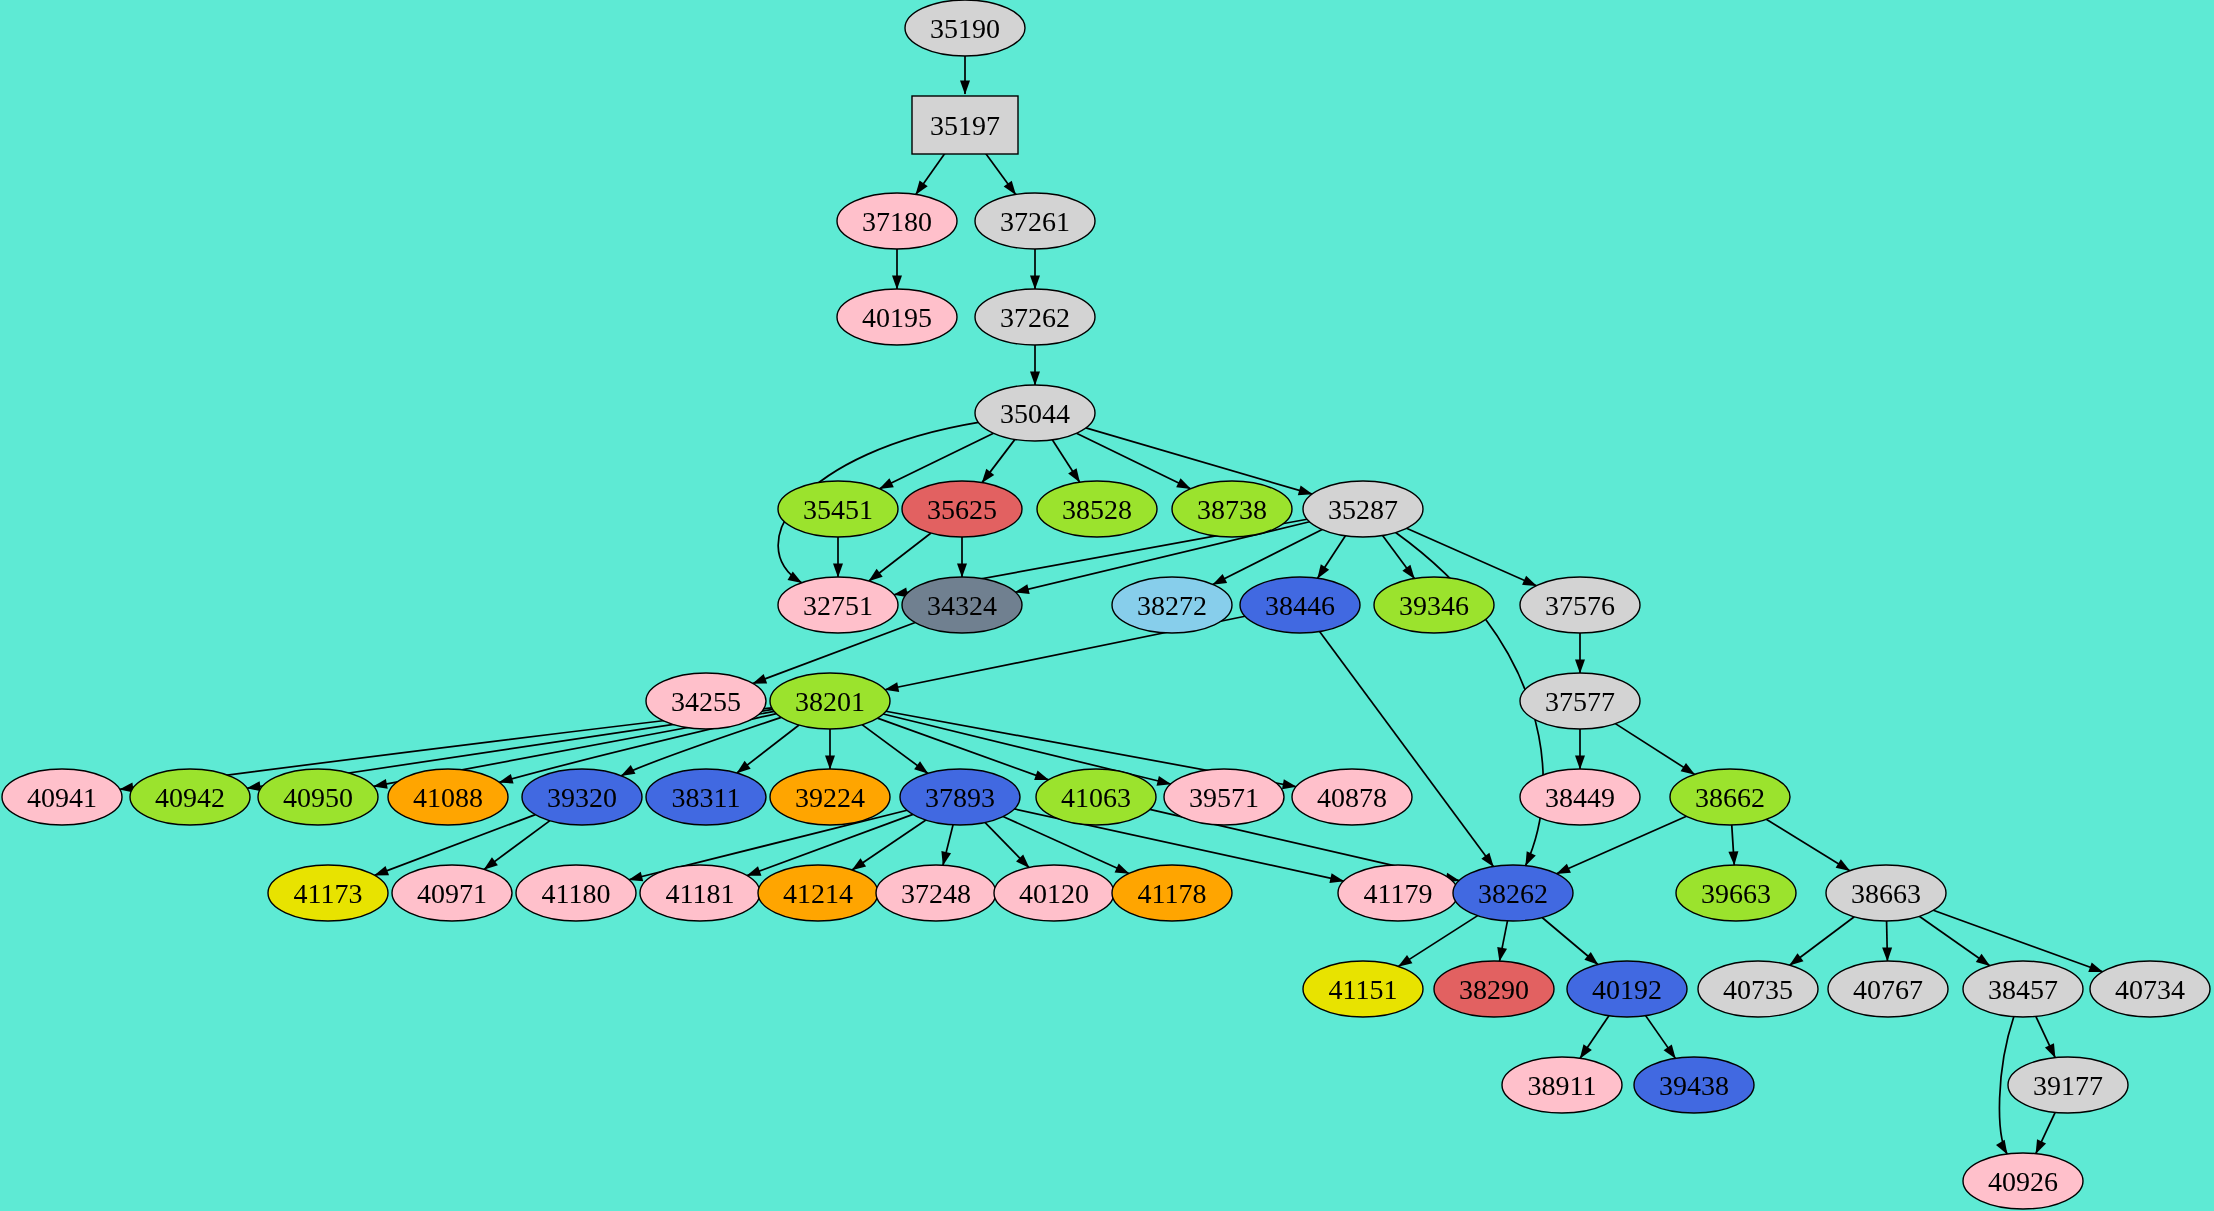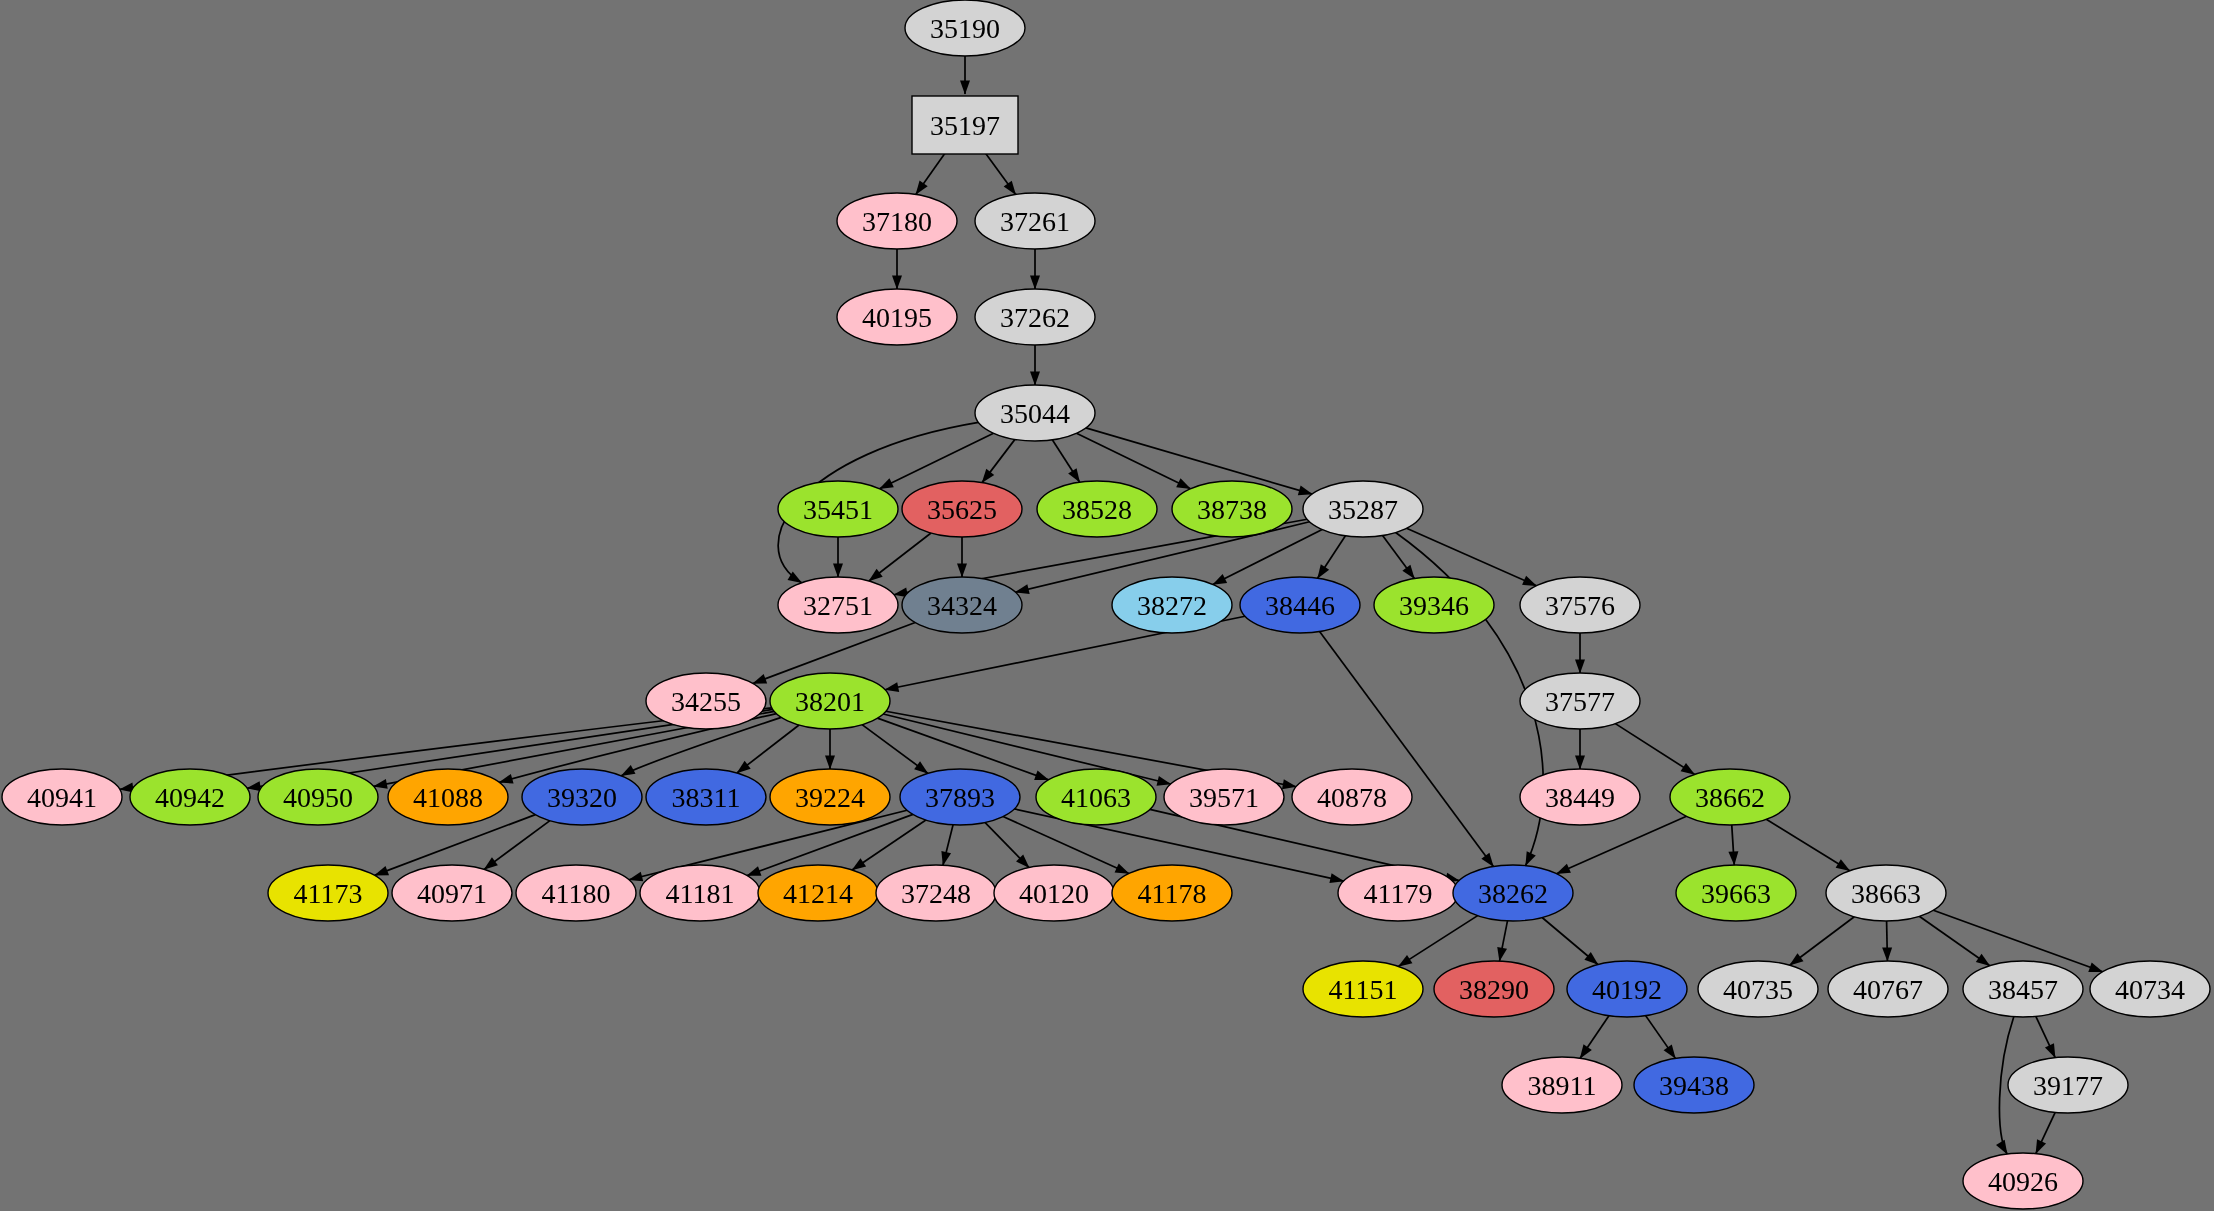--- a/index.html
+++ b/index.html
@@ -1,16 +1,16 @@
 <!DOCTYPE html>
 <html><head>
 <meta charset="utf-8">
 <style>
   html, body { margin: 0; padding: 0; background: #ffffff; }
-  #stage { position: relative; width: 2214px; height: 1211px; background: #737373; }
+  #stage { position: relative; width: 2214px; height: 1211px; background: #5eead4; }
   svg { display: block; }
   .edge { fill: none; stroke: #000000; stroke-width: 1.7px; }
   .node-shape { stroke: #000000; stroke-width: 1.4px; }
   .node-label {
     font-family: "Liberation Serif", "DejaVu Serif", serif;
     font-size: 28px;
     fill: #000000;
     text-anchor: middle;
   }
 </style>

